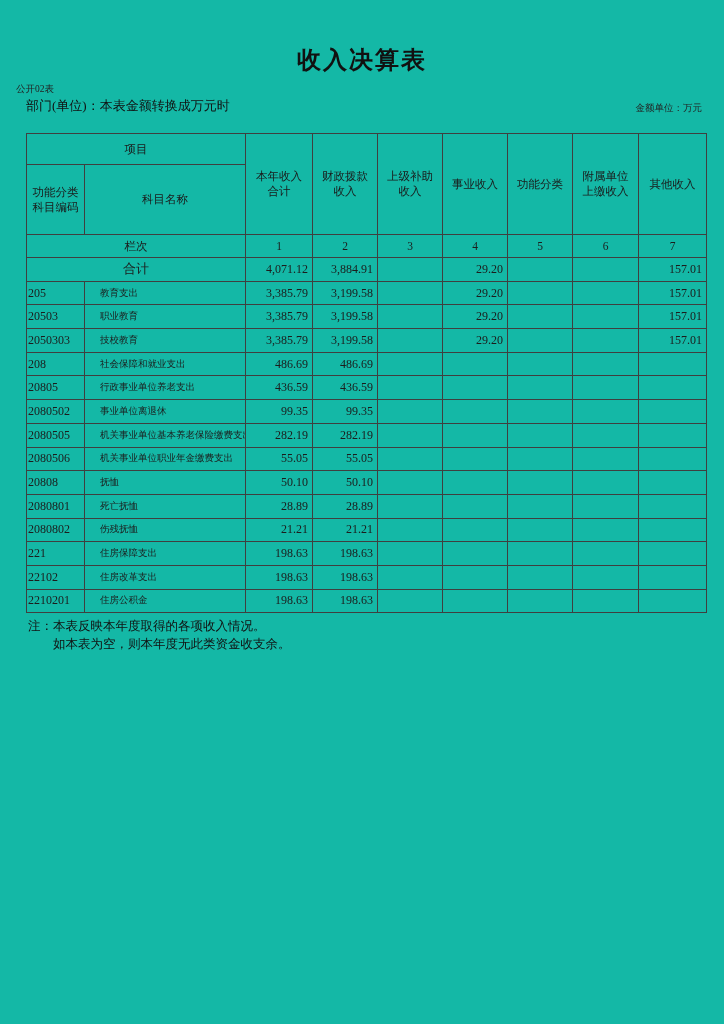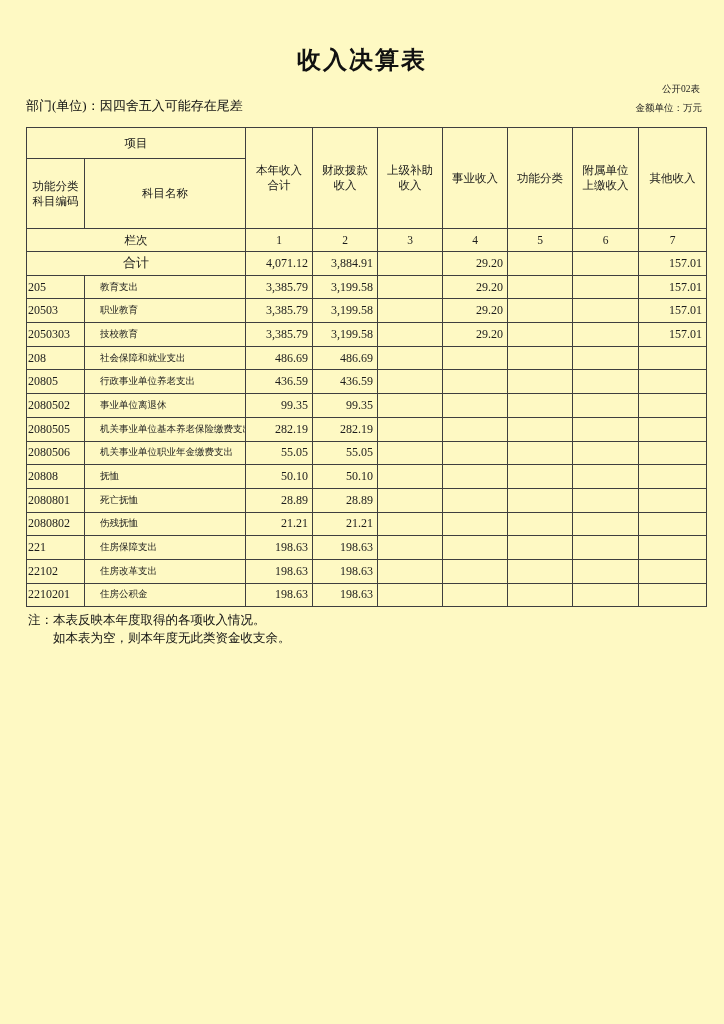--- a/index.html
+++ b/index.html
@@ -6,48 +6,47 @@
   html, body { background: #ffffff; }
   body {
     font-family: "Liberation Serif", "DejaVu Serif", serif;
     color: #1c1c1c;
     -webkit-font-smoothing: antialiased;
   }
   .page {
     position: relative;
     width: 724px;
     height: 1024px;
-    background: #fef9c3;
+    background: #14b8a6;
     overflow: hidden;
   }
   .title {
     padding-top: 44px;
     text-align: center;
     font-size: 24px;
     font-weight: bold;
     letter-spacing: 2px;
     color: #111;
   }
   .form-code {
     margin: 7px 24px 0 16px;
-    text-align: right;
     font-size: 9.5px;
     color: #222;
   }
   .meta-row {
     display: flex;
     justify-content: space-between;
     align-items: flex-end;
     margin: 1px 22px 0 26px;
   }
   .dept { font-size: 13px; color: #111; }
   .unit { font-size: 9.5px; color: #222; }
 
   table.income-table {
-    margin: 12px 0 0 26px;
+    margin: 18px 0 0 26px;
     width: 680px;
     border-collapse: collapse;
     table-layout: fixed;
     border: 1.5px solid #333;
   }
   .income-table th, .income-table td {
     border: 1px solid #3f3f3f;
     padding: 0;
     overflow: hidden;
     vertical-align: middle;
@@ -99,21 +98,21 @@
 </head>
 <body>
 
 <div class="page">
 
   <div class="title">收入决算表</div>
 
   <div class="form-code">公开02表</div>
 
   <div class="meta-row">
-    <span class="dept">部门(单位)：因四舍五入可能存在尾差</span>
+    <span class="dept">部门(单位)：本表金额转换成万元时</span>
     <span class="unit">金额单位：万元</span>
   </div>
 
   <table class="income-table">
     <colgroup>
       <col style="width:58px">
         <col style="width:161px">
       <col style="width:67px">
         <col style="width:65px">
         <col style="width:65px">

